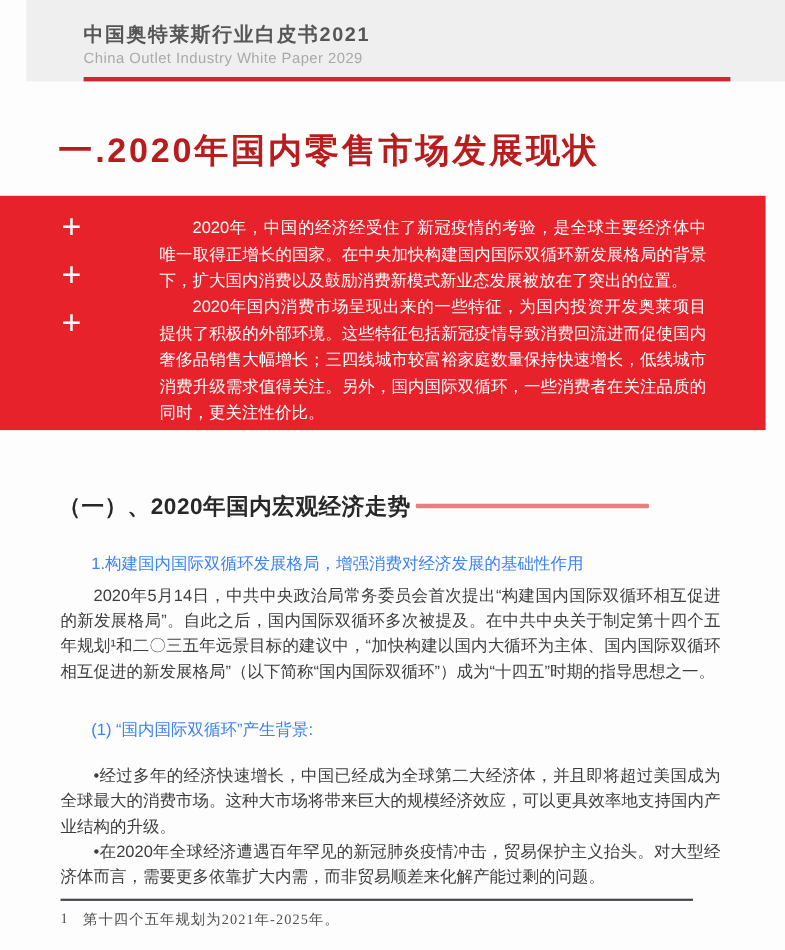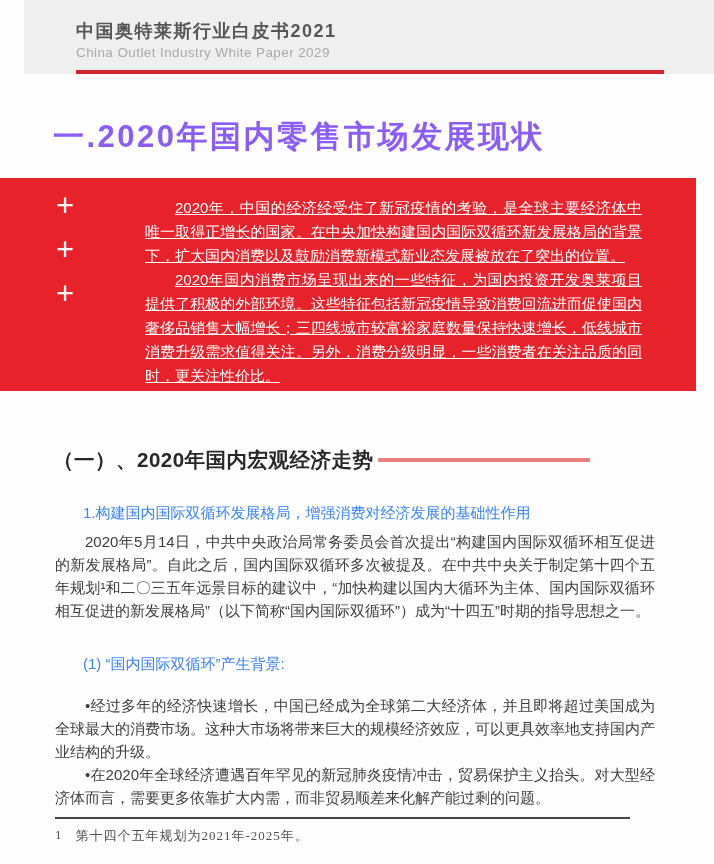--- a/index.html
+++ b/index.html
@@ -8,25 +8,25 @@
     position:relative; width:714px; height:864px; margin:0 auto;
     background:#fdfdfd; overflow:hidden;
     font-family:"Liberation Sans", sans-serif;
   }
   
   .header-band { position:absolute; left:0; top:0; width:714px; height:74px; background:#f0eff0;margin-left:24px; }
   .header-title { position:absolute; left:52px; top:19px; font-size:18px; font-weight:bold; color:#565656; letter-spacing:1.5px; }
   .header-sub { position:absolute; left:52px; top:45px; font-size:13.5px; color:#a9a9a9; letter-spacing:0.4px; }
   .header-rule { position:absolute; left:52px; top:70px; width:588px; height:4px; }
   
-  .main-title { position:absolute; left:53px; top:116px; font-size:31px; font-weight:900; color:#8b5cf6; letter-spacing:2.5px; }
+  .main-title { position:absolute; left:53px; top:116px; font-size:31px; font-weight:900; color:#b91c1c; letter-spacing:2.5px; }
   
   .hero { position:absolute; left:0; top:178px; width:696px; height:213px; }
   .plus-col { position:absolute; left:56px; top:12px; display:flex; flex-direction:column; gap:12px; color:#ffffff; font-size:31px; font-weight:300; line-height:32px; }
-  .hero-text { position:absolute; left:145px; top:18px; width:497px; color:#ffffff; font-size:15px; line-height:24px; text-align:justify;text-decoration:underline; }
+  .hero-text { position:absolute; left:145px; top:18px; width:497px; color:#ffffff; font-size:15px; line-height:24px; text-align:justify; }
   .hero-text p { text-indent:2em; }
   
   .section-row { position:absolute; left:53px; top:446px; width:610px; display:flex; align-items:center; gap:4px; }
   .section-title { font-size:20.5px; font-weight:bold; color:#282828; letter-spacing:0.5px; white-space:nowrap; }
   .section-rule { width:212px; height:4px; border-radius:1px; }
   
   .content { position:absolute; left:55px; top:501px; width:600px; font-size:15px; line-height:23px; color:#3d3d3d; text-align:justify; }
   .sub-heading { font-weight:normal; color:#3b82f6; padding-left:28px; font-size:15px; }
   .para { margin-top:6px; text-indent:2em; }
   .sub-heading.second { margin-top:30px; }
@@ -50,21 +50,21 @@
   <div class="main-title">一.2020年国内零售市场发展现状</div>
 
   <div class="hero" style="background: rgb(231, 34, 42);">
     <div class="plus-col">
       <span>+</span>
       <span>+</span>
       <span>+</span>
     </div>
     <div class="hero-text">
       <p>2020年，中国的经济经受住了新冠疫情的考验，是全球主要经济体中唯一取得正增长的国家。在中央加快构建国内国际双循环新发展格局的背景下，扩大国内消费以及鼓励消费新模式新业态发展被放在了突出的位置。</p>
-      <p>2020年国内消费市场呈现出来的一些特征，为国内投资开发奥莱项目提供了积极的外部环境。这些特征包括新冠疫情导致消费回流进而促使国内奢侈品销售大幅增长；三四线城市较富裕家庭数量保持快速增长，低线城市消费升级需求值得关注。另外，消费分级明显，一些消费者在关注品质的同时，更关注性价比。</p>
+      <p>2020年国内消费市场呈现出来的一些特征，为国内投资开发奥莱项目提供了积极的外部环境。这些特征包括新冠疫情导致消费回流进而促使国内奢侈品销售大幅增长；三四线城市较富裕家庭数量保持快速增长，低线城市消费升级需求值得关注。另外，国内国际双循环，一些消费者在关注品质的同时，更关注性价比。</p>
     </div>
   </div>
 
   <div class="section-row">
     <div class="section-title">（一）、2020年国内宏观经济走势</div>
     <div class="section-rule" style="background: rgb(229, 128, 125);"></div>
   </div>
 
   <div class="content">
     <div class="sub-heading">1.构建国内国际双循环发展格局，增强消费对经济发展的基础性作用</div>

